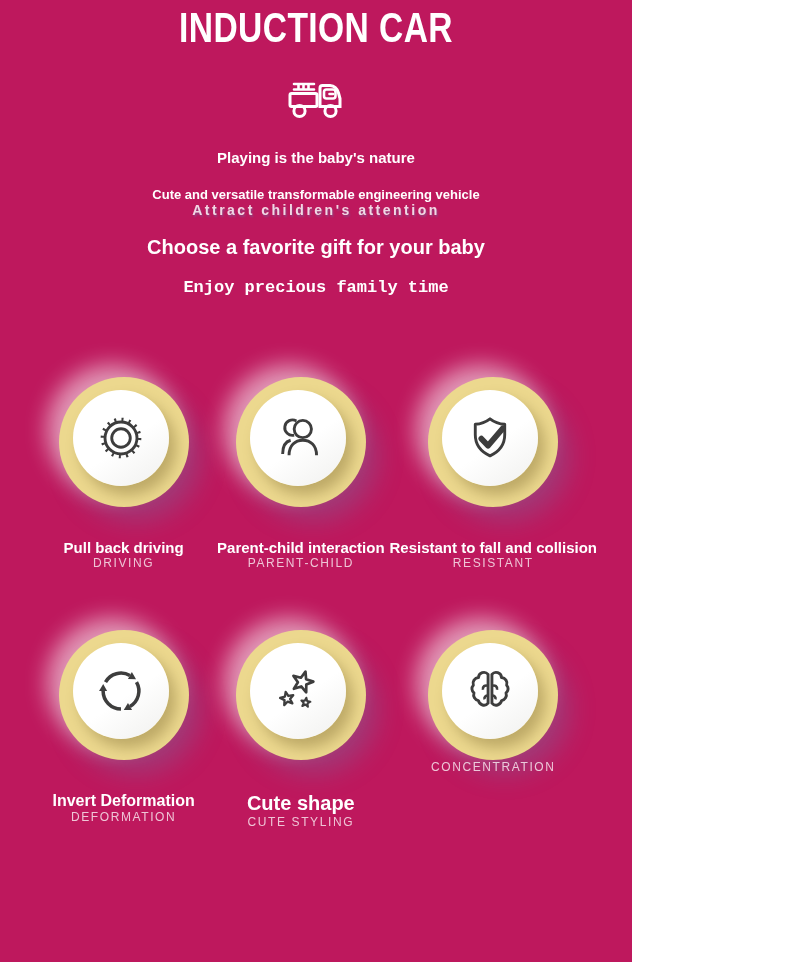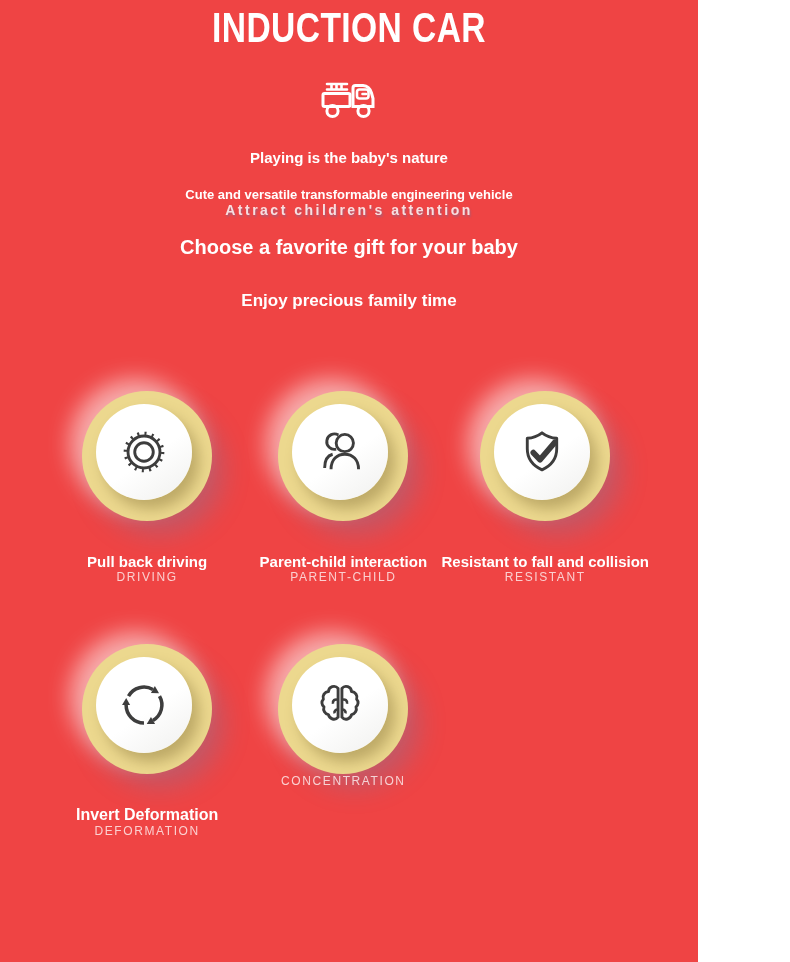--- a/index.html
+++ b/index.html
@@ -1,35 +1,35 @@
 <!DOCTYPE html>
 <html><head>
 <meta charset="utf-8">
 <style>
   html,body{margin:0;padding:0;}
   .page{
-    position:relative;width:698px;height:962px;overflow:hidden;
-    background:#ef4444;color:#fff;
+    position:relative;width:632px;height:962px;overflow:hidden;
+    background:#be185d;color:#fff;
     font-family:"Liberation Sans",sans-serif;
     -webkit-font-smoothing:antialiased;
   }
   .title{
     margin-top:6px;text-align:center;font-size:42px;font-weight:bold;
     line-height:1.05;transform:scaleX(0.80);letter-spacing:0.5px;white-space:nowrap;
   }
   .truck-wrap{display:flex;justify-content:center;margin-top:24px;}
   .tagline{ text-align:center;font-weight:bold; }
   .t1{margin-top:25px;font-size:15px;}
   .t2{margin-top:21px;font-size:13px;text-align:center;}
   .t3{font-size:14px;letter-spacing:2.5px;color:rgba(255,255,255,0.82);
       text-shadow:1px 2px 2px rgba(90,120,170,0.45);}
   .t4{margin-top:18px;font-size:20px;}
-  .t5{margin-top:32px;font-size:17px;}
+  .t5{margin-top:19px;font-size:17px;font-family:Liberation Mono, monospace;}
   .grid{
-    margin-top:80px;padding:0 49px;
+    margin-top:80px;padding:0 35px;
     display:grid;grid-template-columns:1fr 1fr 1fr;row-gap:60px;
     justify-items:center;
   }
   .cell{display:flex;flex-direction:column;align-items:center;width:100%;}
   .badge{
     width:130px;height:130px;border-radius:50%;
     background:#ecd88e;
     box-shadow:-12px -12px 22px rgba(255,255,255,0.55),
                12px 14px 26px rgba(100,130,180,0.30);
     display:flex;align-items:center;justify-content:center;
@@ -136,20 +136,33 @@
               <path d="M25.8,36 A28,28 0 0 1 64,25.8" fill="none" stroke="#3d3d3d" stroke-width="5.5"></path>
               <polygon points="73.5,31.5 60.8,31.2 67,20.2" fill="#3d3d3d"></polygon>
             </g>
           </svg>
         </div>
       </div>
       <div class="ftitle mid">Invert Deformation</div>
       <div class="fsub">DEFORMATION</div>
     </div>
 
+    <div class="cell">
+      <div class="badge">
+        <div class="badge-inner">
+          <svg viewBox="0 0 100 100">
+            <path transform="translate(57,36) rotate(16)" stroke="#3d3d3d" stroke-width="4.2" fill="none" stroke-linejoin="round" d="M0,-17 L4.2,-5.8 L16.2,-5.3 L6.8,2.2 L10,13.8 L0,7.1 L-10,13.8 L-6.8,2.2 L-16.2,-5.3 L-4.2,-5.8 Z"></path>
+            <path transform="translate(33,62) rotate(-12)" stroke="#3d3d3d" stroke-width="3.6" fill="none" stroke-linejoin="round" d="M0,-11 L2.7,-3.75 L10.5,-3.4 L4.4,1.4 L6.5,8.9 L0,4.6 L-6.5,8.9 L-4.4,1.4 L-10.5,-3.4 L-2.7,-3.75 Z"></path>
+            <path transform="translate(62,68) rotate(8)" stroke="#3d3d3d" stroke-width="3.2" fill="none" stroke-linejoin="round" d="M0,-7.5 L1.9,-2.6 L7.1,-2.3 L3,1 L4.4,6.1 L0,3.1 L-4.4,6.1 L-3,1 L-7.1,-2.3 L-1.9,-2.6 Z"></path>
+          </svg>
+        </div>
+      </div>
+      <div class="ftitle big">Cute shape</div>
+      <div class="fsub">CUTE STYLING</div>
+    </div>
 
     <div class="cell">
       <div class="badge">
         <div class="badge-inner">
           <svg viewBox="0 0 100 100">
             <g stroke="#3d3d3d" fill="none" stroke-width="4.5" stroke-linejoin="round">
               <path d="M53,24 a8.5,8.5 0 0 1 15,5 a9,9 0 0 1 8,12 a8,8 0 0 1 -1,12 a9,9 0 0 1 -7,12 a8.5,8.5 0 0 1 -15,4 Z"></path>
               <path d="M47,24 a8.5,8.5 0 0 0 -15,5 a9,9 0 0 0 -8,12 a8,8 0 0 0 1,12 a9,9 0 0 0 7,12 a8.5,8.5 0 0 0 15,4 Z"></path>
               <path d="M53,42 c5,-2 9,1 8,6" stroke-width="4"></path>
               <path d="M47,42 c-5,-2 -9,1 -8,6" stroke-width="4"></path>

